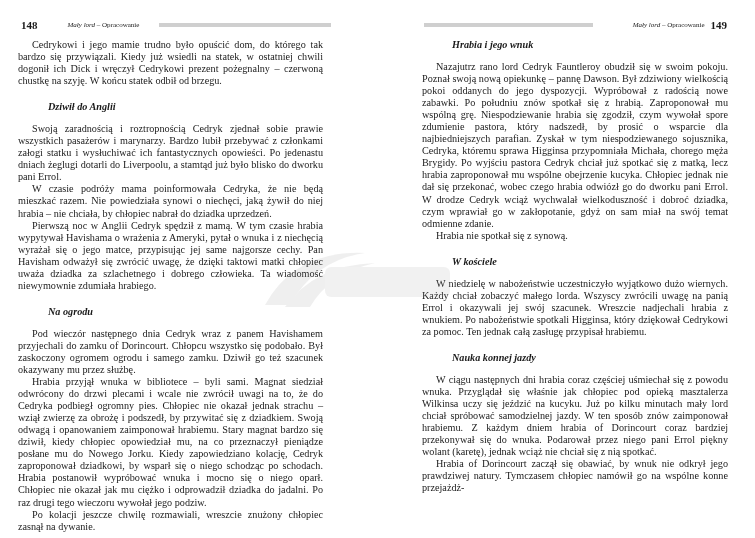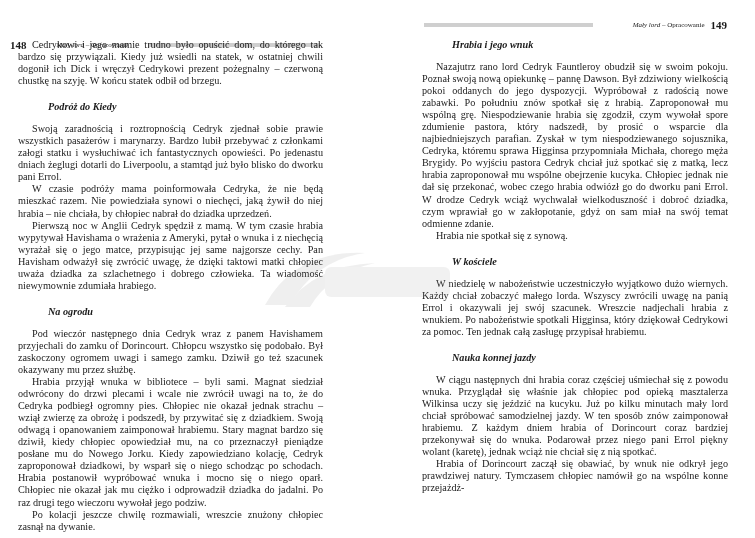--- a/index.html
+++ b/index.html
@@ -4,21 +4,21 @@
 <style>
   html, body { margin: 0; padding: 0; }
   body {
     width: 755px; height: 538px; background: #ffffff; position: relative; overflow: hidden;
     font-family: "Liberation Serif", serif; color: #1a1a1a;
   }
   .page { position: absolute; top: 0; height: 538px; }
   .page.left { left: 0; width: 378px; }
   .page.right { left: 378px; width: 377px; }
   .header { position: absolute; top: 18px; height: 14px; display: flex; align-items: center; }
-  .page.left .header { left: 10px; width: 310px; margin-top: 20px; }
+  .page.left .header { left: 21px; width: 310px; }
   .page.right .header { left: 46px; width: 303px; }
   .pnum { font-weight: bold; font-size: 11px; }
   .rtitle { font-style: italic; font-size: 7px; margin: 0 6px; white-space: nowrap; padding-left: 24px; }
   .rtitle .plain { font-style: normal; }
   .rule { flex: 1; height: 4px; background: #cfcfcf; }
   .page.left .rule { margin-left: 14px; }
   .page.right .rule { margin-right: 10px; }
   .body { position: absolute; font-size: 10.2px; line-height: 12.05px; text-align: justify; }
   .page.left .body { left: 18px; width: 305px; top: 39px; }
   .page.right .body { left: 44px; width: 306px; top: 39px; }
@@ -31,26 +31,26 @@
 <body>
 
 <div class="page left">
   <div class="header">
     <span class="pnum">148</span>
     <span class="rtitle"><span>Mały lord</span><span class="plain"> – Opracowanie</span></span>
     <span class="rule"></span>
   </div>
   <div class="body">
       <p>Cedrykowi i jego mamie trudno było opuścić dom, do którego tak bardzo się przywiązali. Kiedy już wsiedli na statek, w ostatniej chwili dogonił ich Dick i wręczył Cedrykowi prezent pożegnalny – czerwoną chustkę na szyję. W końcu statek odbił od brzegu.</p>
-      <h3>Podróż do Kiedy</h3>
+      <h3>Dziwił do Anglii</h3>
       <p>Swoją zaradnością i roztropnością Cedryk zjednał sobie prawie wszystkich pasażerów i marynarzy. Bardzo lubił przebywać z członkami załogi statku i wysłuchiwać ich fantastycznych opowieści. Po jedenastu dniach żeglugi dotarli do Liverpoolu, a stamtąd już było blisko do dworku pani Errol.</p>
       <p>W czasie podróży mama poinformowała Cedryka, że nie będą mieszkać razem. Nie powiedziała synowi o niechęci, jaką żywił do niej hrabia – nie chciała, by chłopiec nabrał do dziadka uprzedzeń.</p>
       <p>Pierwszą noc w Anglii Cedryk spędził z mamą. W tym czasie hrabia wypytywał Havishama o wrażenia z Ameryki, pytał o wnuka i z niechęcią wyrażał się o jego matce, przypisując jej same najgorsze cechy. Pan Havisham odważył się zwrócić uwagę, że dzięki taktowi matki chłopiec uważa dziadka za szlachetnego i dobrego człowieka. Ta wiadomość niewymownie zdumiała hrabiego.</p>
       <h3>Na ogrodu</h3>
-      <p>Pod wieczór następnego dnia Cedryk wraz z panem Havishamem przyjechali do zamku of Dorincourt. Chłopcu wszystko się podobało. Był zaskoczony ogromem uwagi i samego zamku. Dziwił go też szacunek okazywany mu przez służbę.</p>
+      <p>Pod wieczór następnego dnia Cedryk wraz z panem Havishamem przyjechali do zamku of Dorincourt. Chłopcu wszystko się podobało. Był zaskoczony ogromem ogrodu i samego zamku. Dziwił go też szacunek okazywany mu przez służbę.</p>
       <p>Hrabia przyjął wnuka w bibliotece – byli sami. Magnat siedział odwrócony do drzwi plecami i wcale nie zwrócił uwagi na to, że do Cedryka podbiegł ogromny pies. Chłopiec nie okazał jednak strachu – wziął zwierzę za obrożę i podszedł, by przywitać się z dziadkiem. Swoją odwagą i opanowaniem zaimponował hrabiemu. Stary magnat bardzo się dziwił, kiedy chłopiec opowiedział mu, na co przeznaczył pieniądze posłane mu do Nowego Jorku. Kiedy zapowiedziano kolację, Cedryk zaproponował dziadkowi, by wsparł się o niego schodząc po schodach. Hrabia postanowił wypróbować wnuka i mocno się o niego oparł. Chłopiec nie okazał jak mu ciężko i odprowadził dziadka do jadalni. Po raz drugi tego wieczoru wywołał jego podziw.</p>
       <p>Po kolacji jeszcze chwilę rozmawiali, wreszcie znużony chłopiec zasnął na dywanie.</p>
     </div>
 </div>
 
 <div class="page right">
   <div class="header">
     <span class="rule"></span>
     <span class="rtitle"><span>Mały lord</span><span class="plain"> – Opracowanie</span></span>
     <span class="pnum">149</span>

